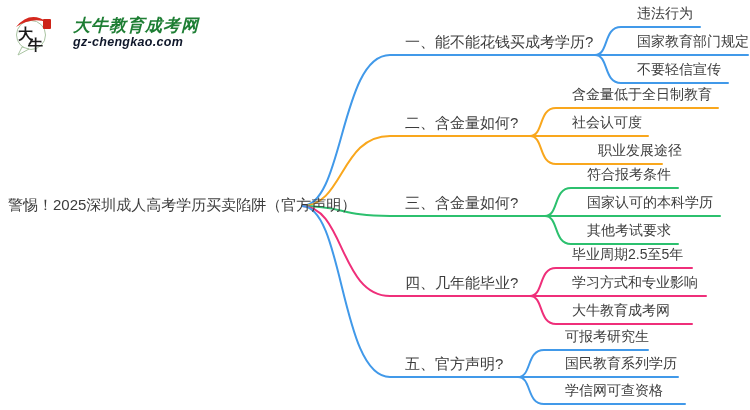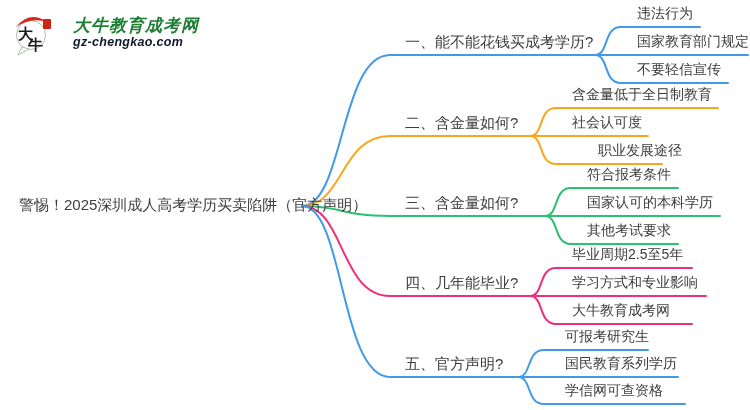--- a/index.html
+++ b/index.html
@@ -5,21 +5,21 @@
   html,body{margin:0;padding:0;background:#ffffff;}
   .canvas{
     position:relative;width:750px;height:410px;background:#ffffff;
     overflow:hidden;
     font-family:"Liberation Sans","DejaVu Sans",sans-serif;
     color:#3a3a3a;
   }
   .wires{position:absolute;left:0;top:0;width:750px;height:410px;}
   .wires path{fill:none;stroke-width:2;stroke-linecap:round;}
   .node{position:absolute;white-space:nowrap;line-height:16px;height:16px;}
-  .root-node{left:8px;top:197px;font-size:15px;color:#3c3c3c;margin-left:11px;}
+  .root-node{left:8px;top:197px;font-size:15px;color:#3c3c3c;}
   .branch-label{left:405px;font-size:15px;color:#3c3c3c;}
   .child-label{font-size:14px;color:#3c3c3c;}
   
   .logo{position:absolute;left:12px;top:8px;display:flex;align-items:flex-start;}
   .logo-text{margin-left:17px;padding-top:8px;font-style:italic;}
   .logo-title{font-size:17px;font-weight:bold;color:#1e7e34;letter-spacing:1px;line-height:19px;}
   .logo-url{font-size:12.5px;font-weight:bold;color:#0f172a;line-height:14px;letter-spacing:0.3px;}
 </style>
 </head>
 <body>

